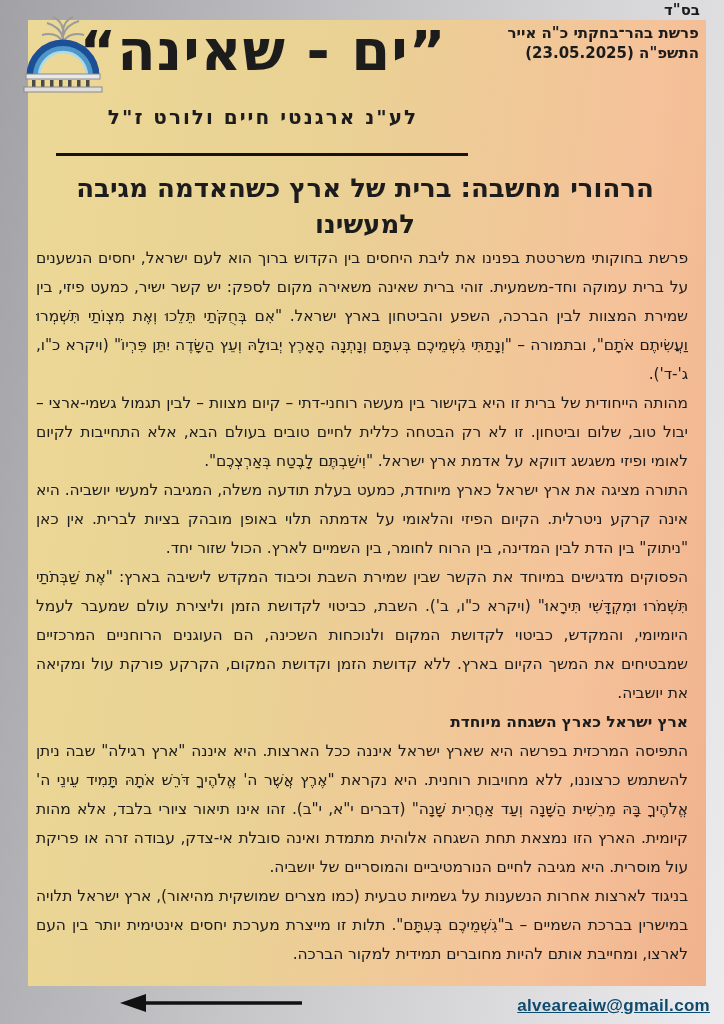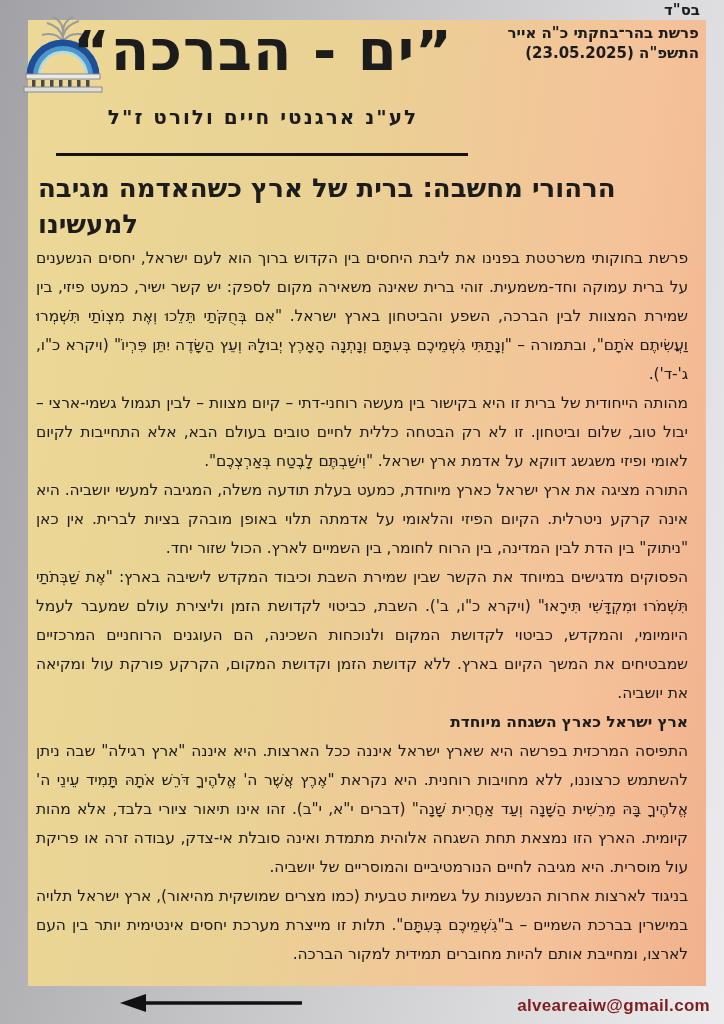--- a/index.html
+++ b/index.html
@@ -19,35 +19,36 @@
   .title{
     position:absolute;top:18px;left:58px;width:410px;text-align:center;
     font-size:56px;font-weight:bold;letter-spacing:1px;white-space:nowrap;
   }
   .subtitle{
     position:absolute;top:106px;left:58px;width:410px;text-align:center;
     font-size:20px;font-weight:bold;letter-spacing:2px;line-height:23px;white-space:nowrap;
   }
   .underline{position:absolute;top:153px;left:56px;width:412px;height:3px;background:#131313;}
   .headline{
-    position:absolute;top:170px;left:38px;width:654px;text-align:left;
+    position:absolute;top:170px;left:38px;width:654px;text-align:center;
     font-size:26px;font-weight:800;line-height:36px;
   }
   .article{
     position:absolute;top:244px;left:36px;width:652px;height:738px;overflow:hidden;
     font-size:15.5px;line-height:29px;letter-spacing:-0.1px;
     text-align:justify;
   }
   .article p{margin:0;}
   .article p.sub{font-weight:bold;text-align:right;}
   .footer-arrow{position:absolute;left:116px;top:991px;cursor:pointer;}
   .email{
     position:absolute;right:14px;top:996px;direction:ltr;
-    font-size:17px;font-weight:bold;letter-spacing:0.3px;color:#7f1d1d;
+    font-size:17px;font-weight:bold;letter-spacing:0.3px;color:#0c4a6e;
     font-family:"Liberation Sans","DejaVu Sans",sans-serif;
+    text-decoration:underline;
   }
 </style>
 </head>
 <body>
 
 <div class="panel"></div>
 
 <div class="bsd">בס"ד</div>
 <div class="parsha">
   <div>פרשת בהר־בחקתי כ"ה אייר</div>
@@ -75,21 +76,21 @@
       <rect x="28" y="68" width="3.5" height="7"></rect>
         <rect x="37" y="68" width="3.5" height="7"></rect>
       <rect x="46" y="68" width="3.5" height="7"></rect>
         <rect x="55" y="68" width="3.5" height="7"></rect>
       <rect x="64" y="68" width="3.5" height="7"></rect>
     </g>
     <rect x="2" y="75" width="78" height="5" fill="#dedede" stroke="#8a8a8a" stroke-width="1"></rect>
   </svg>
 </div>
 
-<div class="title">”ים - הברכה“</div>
+<div class="title">”ים - שאינה“</div>
 <div class="subtitle">
   <div>לע"נ ארגנטי חיים ולורט ז"ל</div>
 </div>
 <div class="underline"></div>
 
 <div class="headline">הרהורי מחשבה: ברית של ארץ כשהאדמה מגיבה למעשינו</div>
 <div class="article">
     <p class="para">פרשת בחוקותי משרטטת בפנינו את ליבת היחסים בין הקדוש ברוך הוא לעם ישראל, יחסים הנשענים על ברית עמוקה וחד-משמעית. זוהי ברית שאינה משאירה מקום לספק: יש קשר ישיר, כמעט פיזי, בין שמירת המצוות לבין הברכה, השפע והביטחון בארץ ישראל. "אִם בְּחֻקֹּתַי תֵּלֵכוּ וְאֶת מִצְוֹתַי תִּשְׁמְרוּ וַעֲשִׂיתֶם אֹתָם", ובתמורה – "וְנָתַתִּי גִשְׁמֵיכֶם בְּעִתָּם וְנָתְנָה הָאָרֶץ יְבוּלָהּ וְעֵץ הַשָּׂדֶה יִתֵּן פִּרְיוֹ" (ויקרא כ"ו, ג'-ד').</p>
     <p class="para">מהותה הייחודית של ברית זו היא בקישור בין מעשה רוחני-דתי – קיום מצוות – לבין תגמול גשמי-ארצי – יבול טוב, שלום וביטחון. זו לא רק הבטחה כללית לחיים טובים בעולם הבא, אלא התחייבות לקיום לאומי ופיזי משגשג דווקא על אדמת ארץ ישראל. "וִישַׁבְתֶּם לָבֶטַח בְּאַרְצְכֶם".</p>
     <p class="para">התורה מציגה את ארץ ישראל כארץ מיוחדת, כמעט בעלת תודעה משלה, המגיבה למעשי יושביה. היא אינה קרקע ניטרלית. הקיום הפיזי והלאומי על אדמתה תלוי באופן מובהק בציות לברית. אין כאן "ניתוק" בין הדת לבין המדינה, בין הרוח לחומר, בין השמיים לארץ. הכול שזור יחד.</p>

